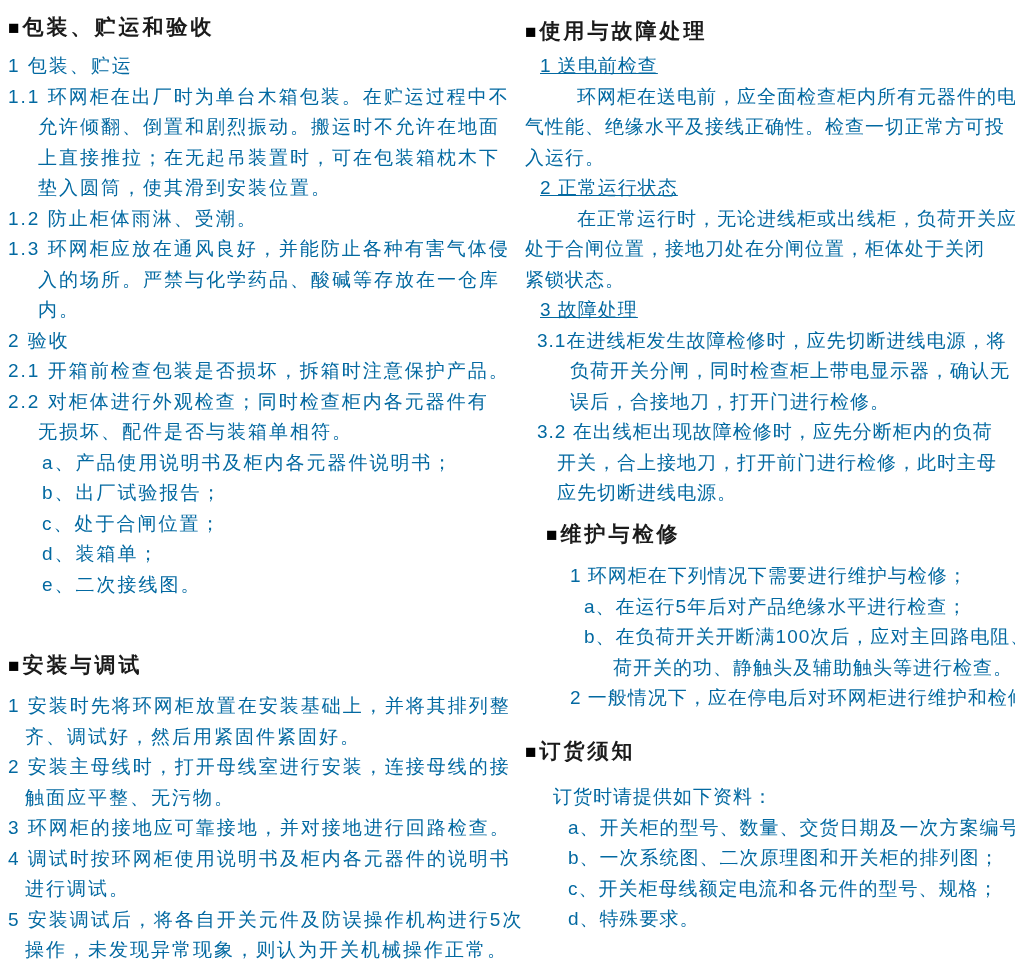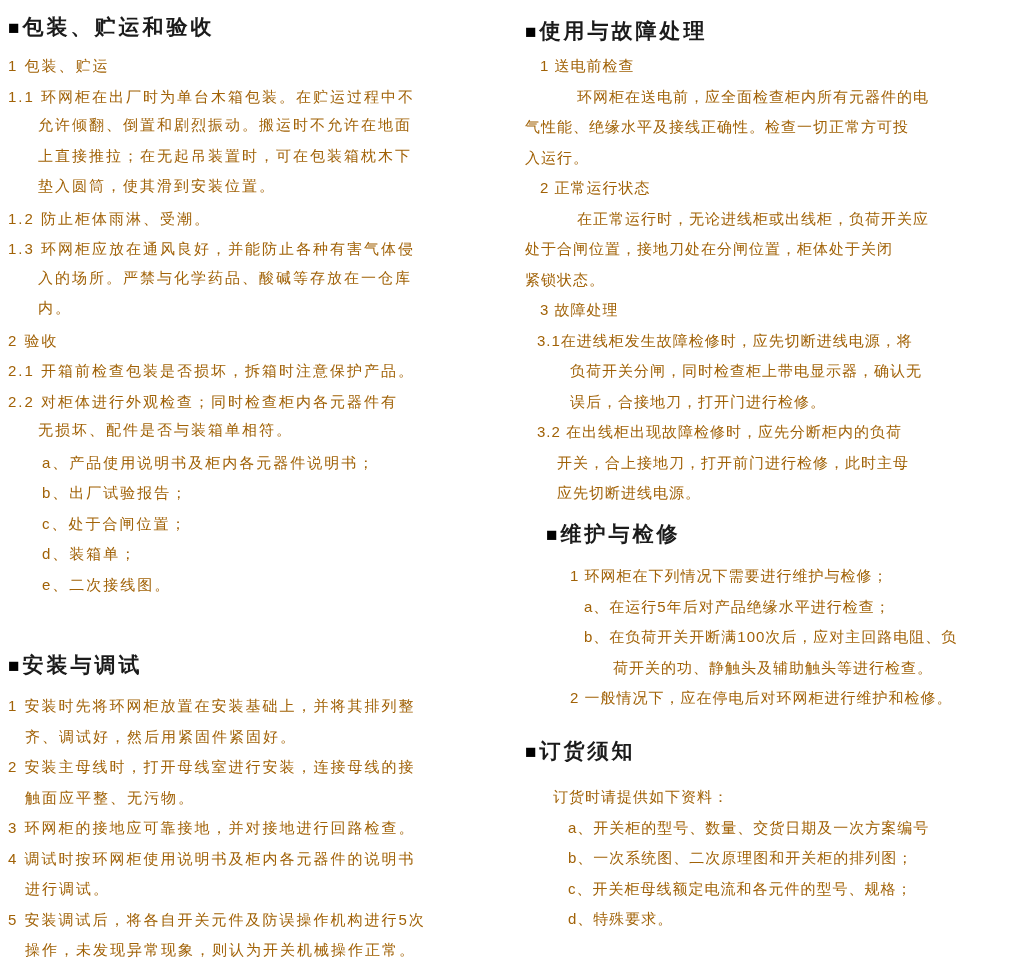--- a/index.html
+++ b/index.html
@@ -9,47 +9,47 @@
     font-family:"Liberation Sans","DejaVu Sans",sans-serif;
   }
   .page{position:absolute;left:0;top:0;width:1015px;height:960px;background:#ffffff;}
   .section{position:absolute;}
   .heading{
     font-size:21px;font-weight:bold;color:#1b1b1b;
     letter-spacing:3px;line-height:30px;white-space:nowrap;
   }
   .marker{font-size:19px;letter-spacing:0;margin-right:3px;color:#000;}
   .lines .line{
-    font-size:15px;color:#a16207;
+    font-size:19px;color:#0369a1;
     line-height:30.5px;height:30.5px;white-space:nowrap;
   }
   
   .col-left .line{letter-spacing:2px;}
   .col-right .line{letter-spacing:1px;}
 
   
   #sec-pack {left:8px;  top:12px;  width:500px;}
   #sec-inst {left:8px;  top:650px; width:500px;}
   #sec-use  {left:525px;top:16px;  width:488px;}
   #sec-maint{left:525px;top:519px; width:488px;margin-left:21px;}
   #sec-order{left:525px;top:736px; width:488px;}
   #sec-pack  .lines{margin-top:8px;}
   #sec-inst  .lines{margin-top:10px;}
   #sec-use   .lines{margin-top:4px;}
   #sec-maint .lines{margin-top:11px;}
   #sec-order .lines{margin-top:15px;}
 
   
   .i0 {padding-left:0;}
-  .i1 {padding-left:30px;font-family:Liberation Mono, monospace;}  
+  .i1 {padding-left:30px;}  
   .i2 {padding-left:34px;}  
   .ib {padding-left:17px;}  
 
   
-  .rn  {padding-left:15px;} 
+  .rn  {padding-left:15px;text-decoration:underline;} 
   .rp  {padding-left:52px;} 
   .rf  {padding-left:0;}    
   .r31 {padding-left:12px;} 
   .r31c{padding-left:45px;} 
   .r32c{padding-left:32px;} 
   .rm1 {padding-left:24px;} 
   .rma {padding-left:38px;} 
   .rmb {padding-left:67px;} 
   .ro0 {padding-left:28px;} 
   .roa {padding-left:43px;} 

